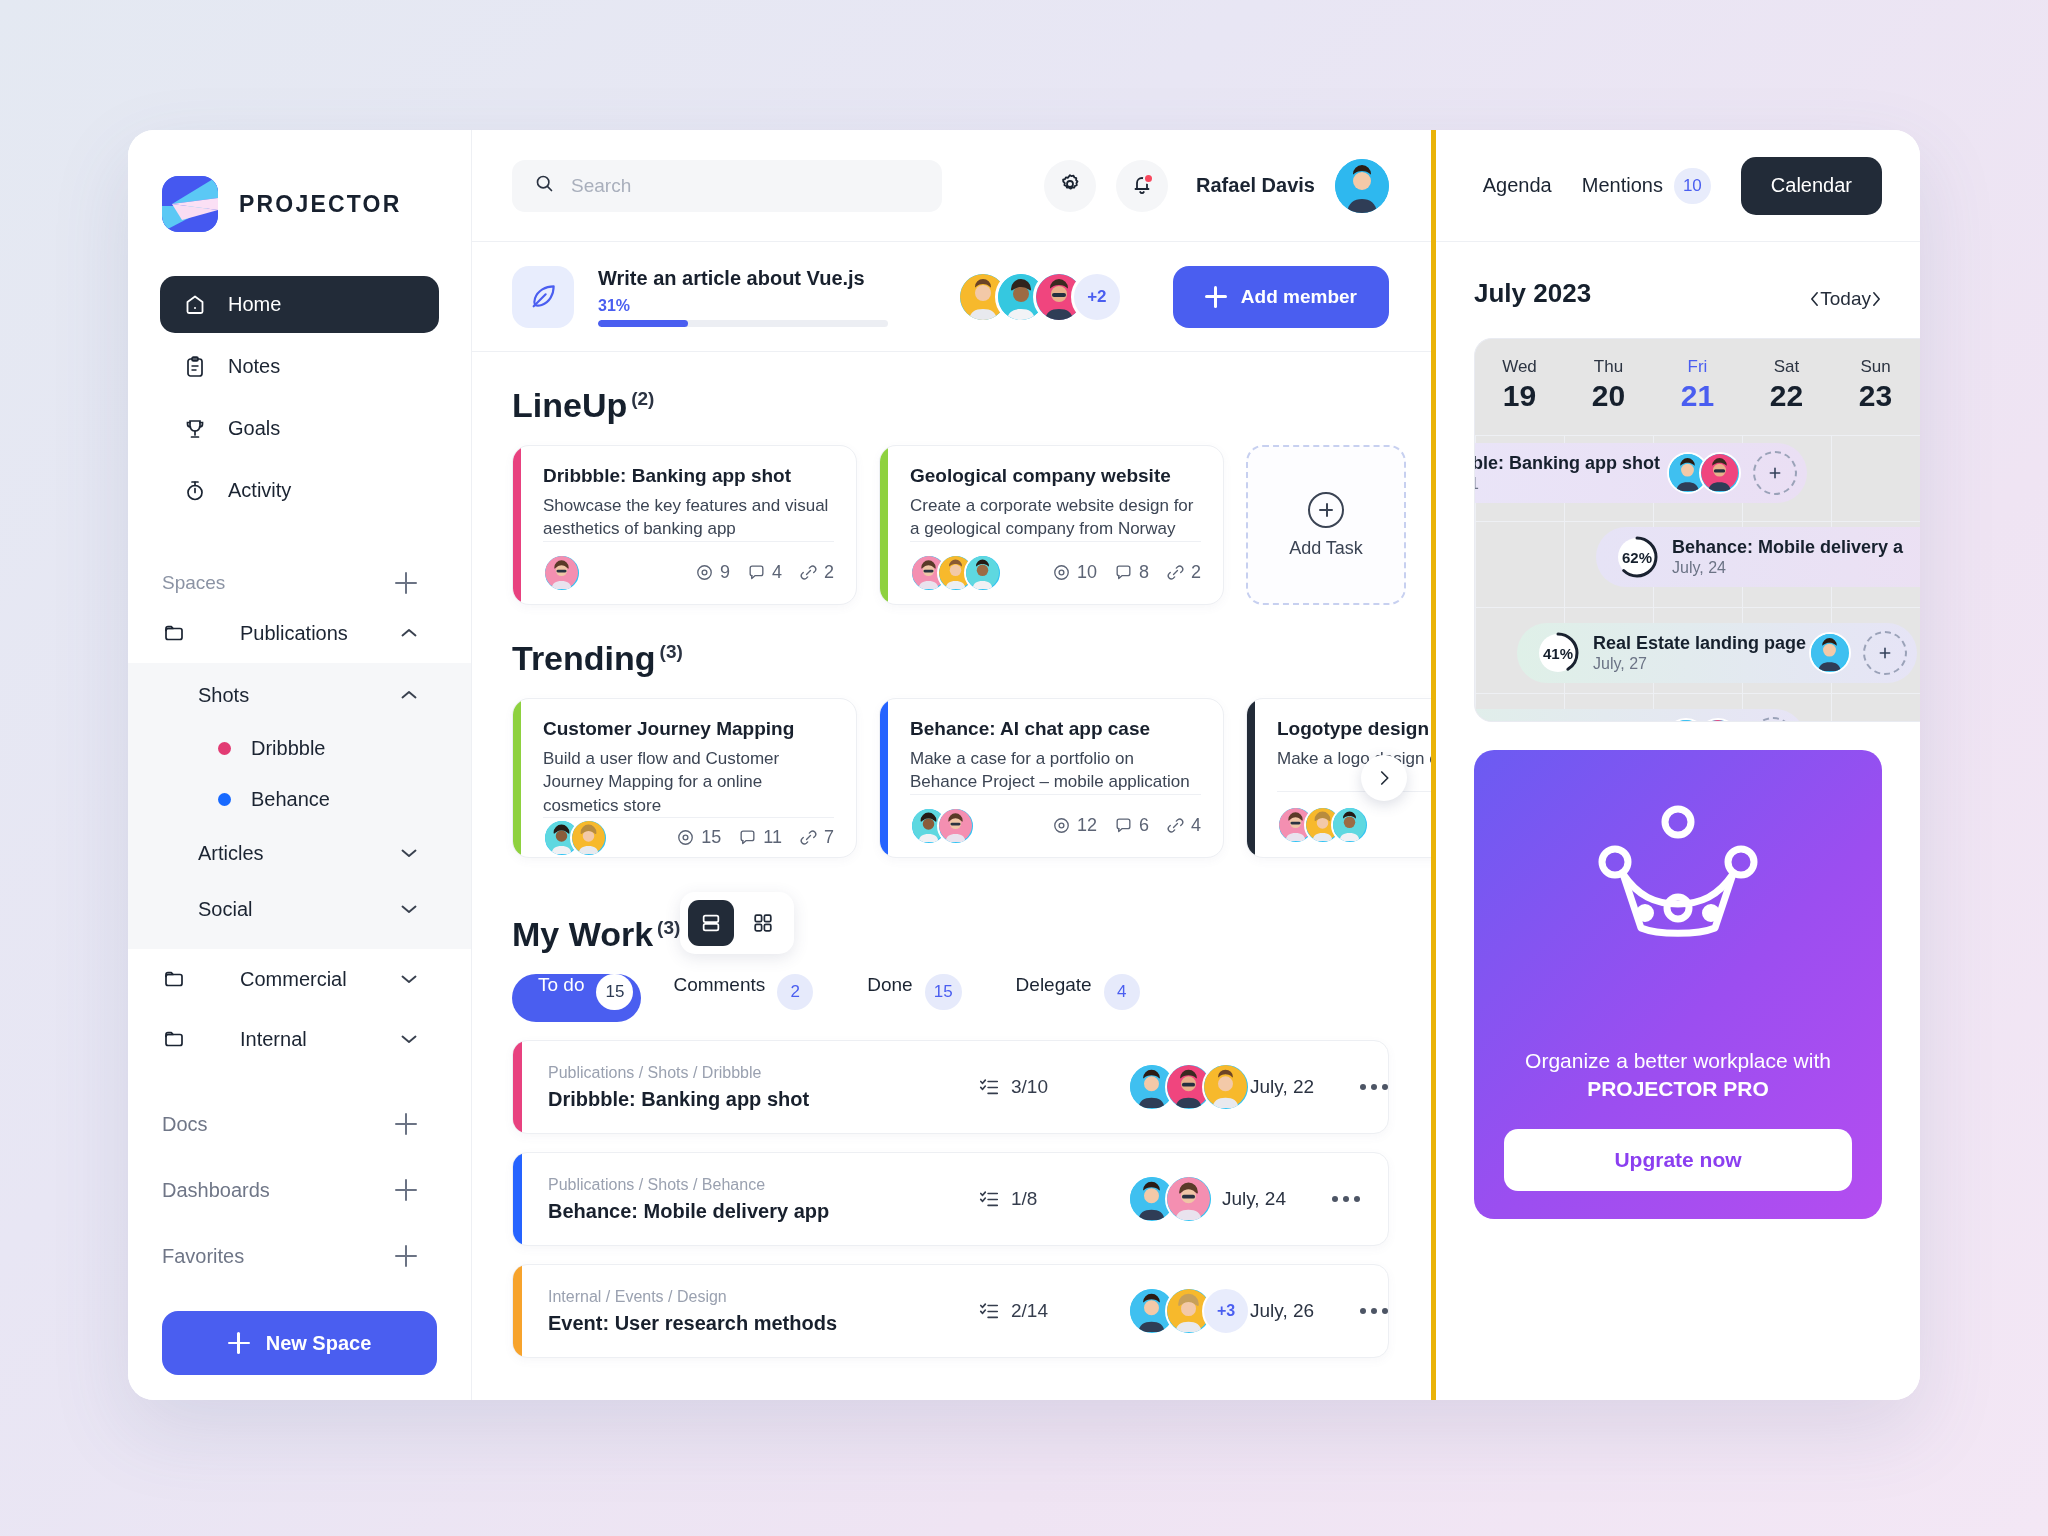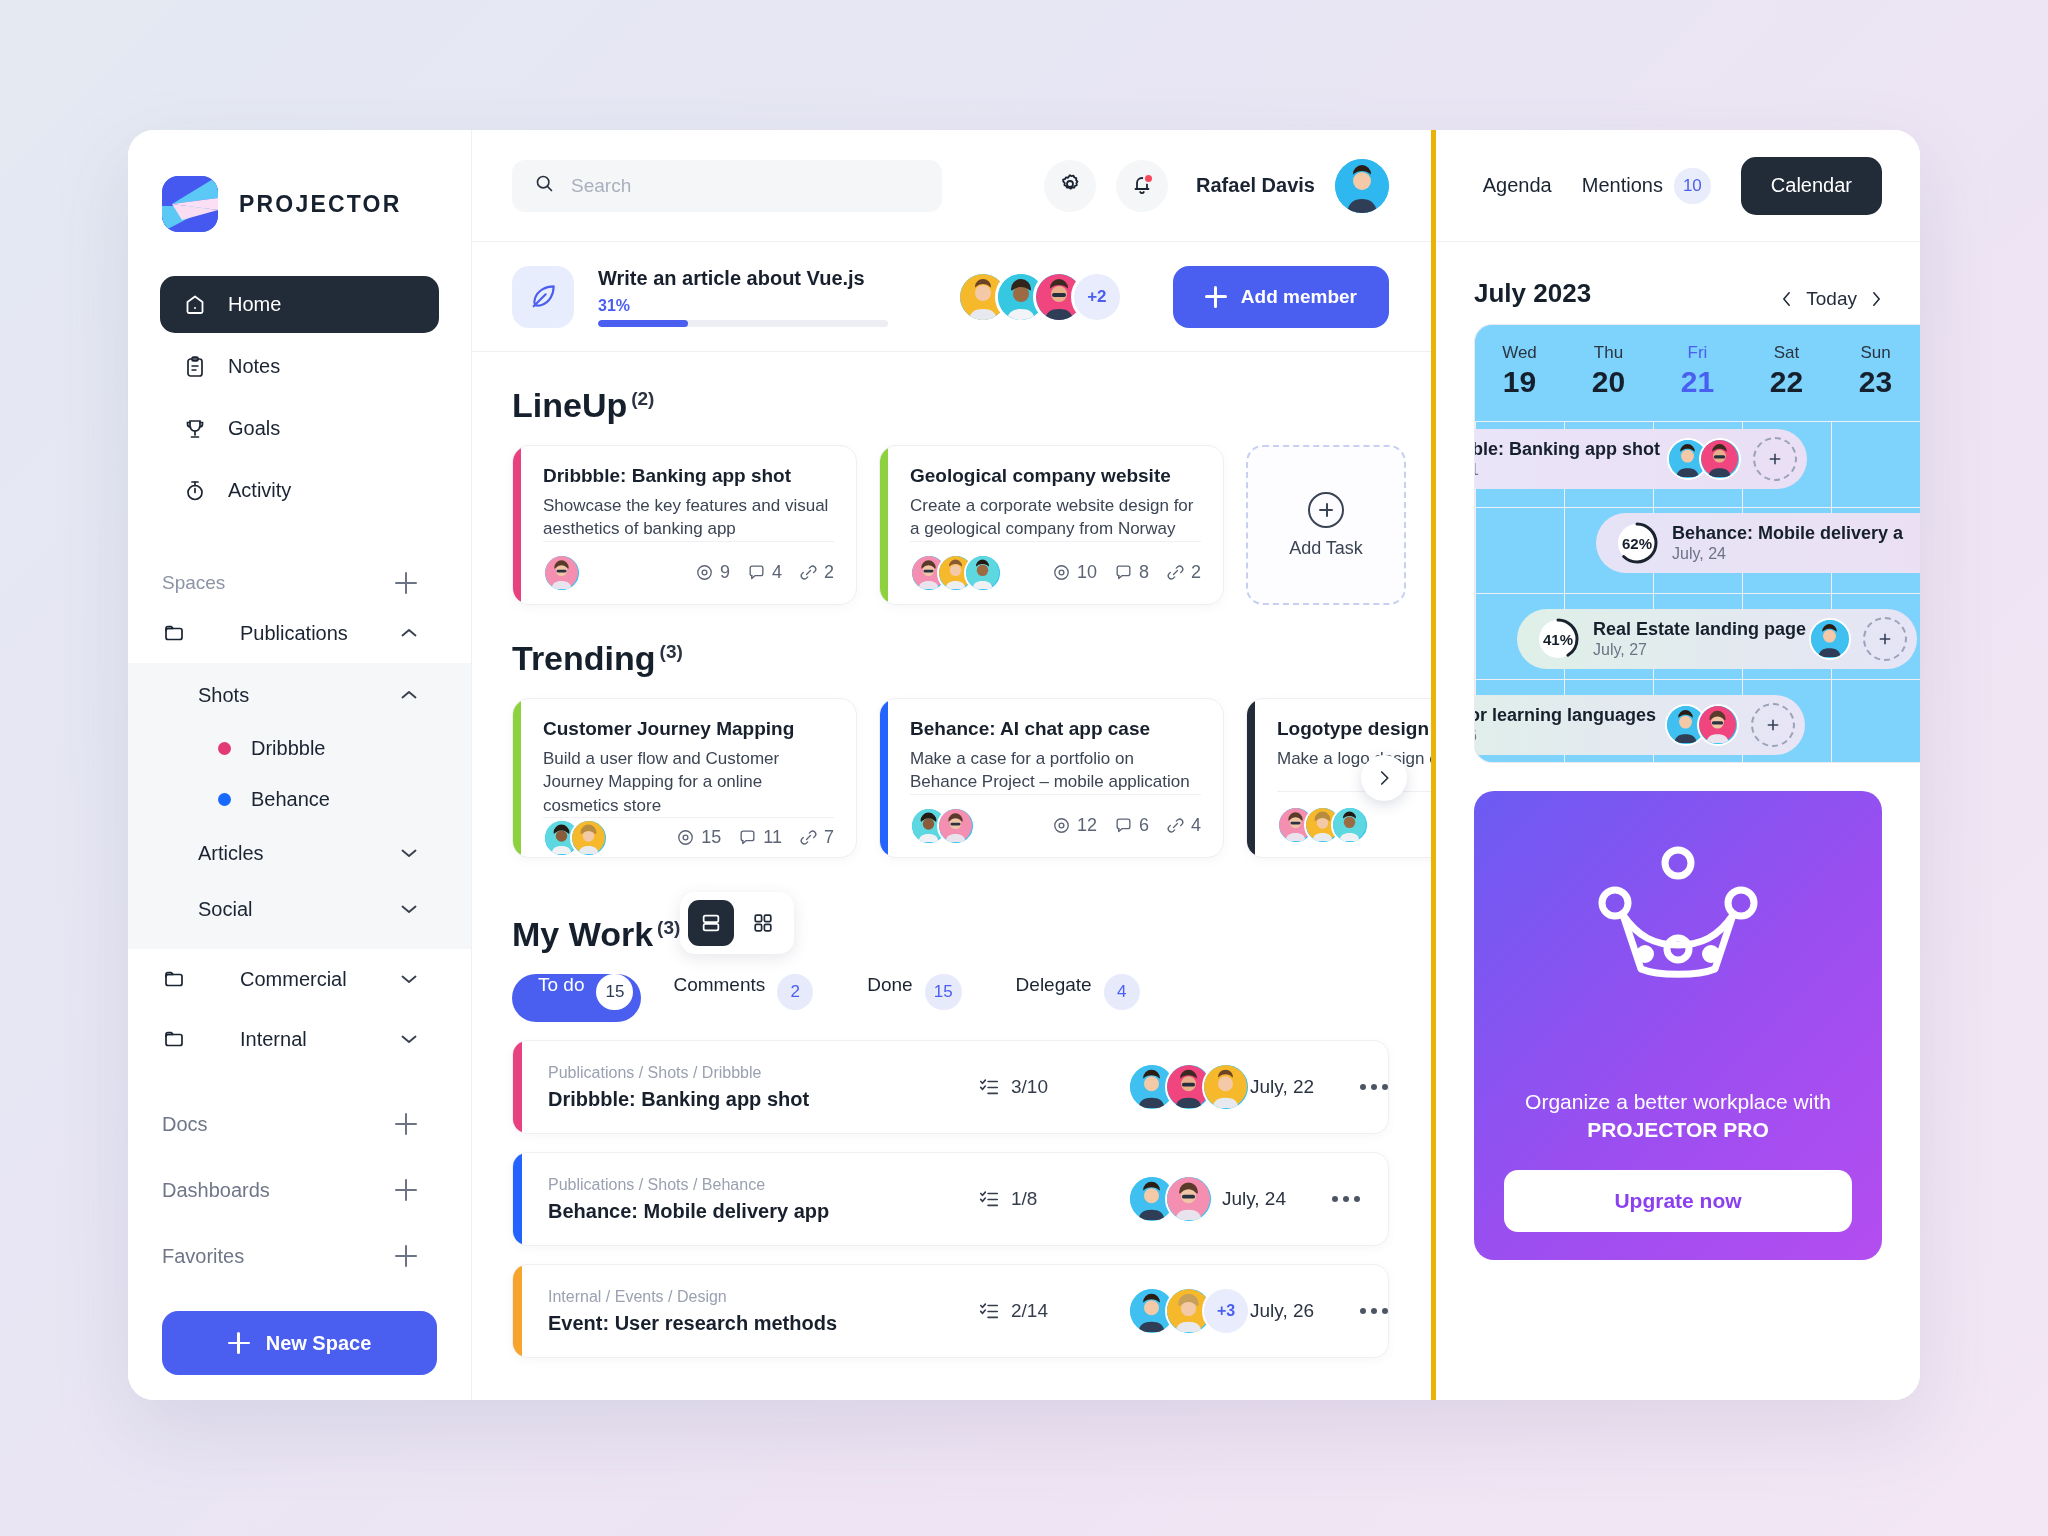--- a/index.html
+++ b/index.html
@@ -165,26 +165,26 @@
   .right-top { height:112px; flex:0 0 112px; display:flex; align-items:center; justify-content:flex-end;
                gap:30px; padding:0 38px; border-bottom:1px solid #eef0f4; }
   .rt-link { font-size:20px; color:#1b2432; cursor:pointer; display:flex; align-items:center; gap:11px;}
   .rt-pill { min-width:36px; height:36px; padding:0 9px; border-radius:18px; background:#e8ecfb;
              color:#4a5ef0; font-size:17px; display:flex; align-items:center; justify-content:center; }
   .rt-btn { height:58px; padding:0 30px; border-radius:15px; background:#222b38; color:#fff;
             font-size:20px; display:flex; align-items:center; cursor:pointer; }
 
   .cal-head { display:flex; align-items:center; justify-content:space-between; padding:34px 38px 0 38px;}
   .cal-title { font-size:26px; font-weight:700; color:#16202d; }
-  .cal-nav { display:flex; align-items:center; gap:14px; font-size:19px; color:#242c3a;margin-top:12px; }
+  .cal-nav { display:flex; align-items:center; font-size:19px; color:#242c3a;margin-top:12px; }
   .cal-nav .arw { cursor:pointer; display:flex; }
 
-  .cal-box { margin:14px 0 0 38px; border:1px solid #e9ebf1; border-right:0;
-             border-radius:18px 0 0 18px; overflow:hidden; position:relative; height:439px;
-             background:#7dd3fc; }
+  .cal-box { margin:28px 0 0 38px; border:1px solid #e9ebf1; border-right:0;
+             border-radius:18px 0 0 18px; overflow:hidden; position:relative; height:384px;
+             background:#e5e5e5; }
   .cal-days { display:grid; grid-template-columns:repeat(5,1fr); padding:18px 0 14px 0; }
   .cal-day { text-align:center; }
   .cal-day .dw { font-size:17px; color:#2c3442; }
   .cal-day .dn { font-size:30px; font-weight:700; color:#16202d; margin-top:2px; }
   .cal-day.today .dw, .cal-day.today .dn { color:#4a5ef0; }
   .cal-grid { position:absolute; left:0; right:0; top:96px; bottom:0;
               background-image:linear-gradient(to right,#eef0f4 1px,transparent 1px),
                                linear-gradient(to bottom,#eef0f4 1px,transparent 1px);
               background-size: 20% 86px; }
   .ev { position:absolute; height:60px; border-radius:30px; display:flex; align-items:center;

